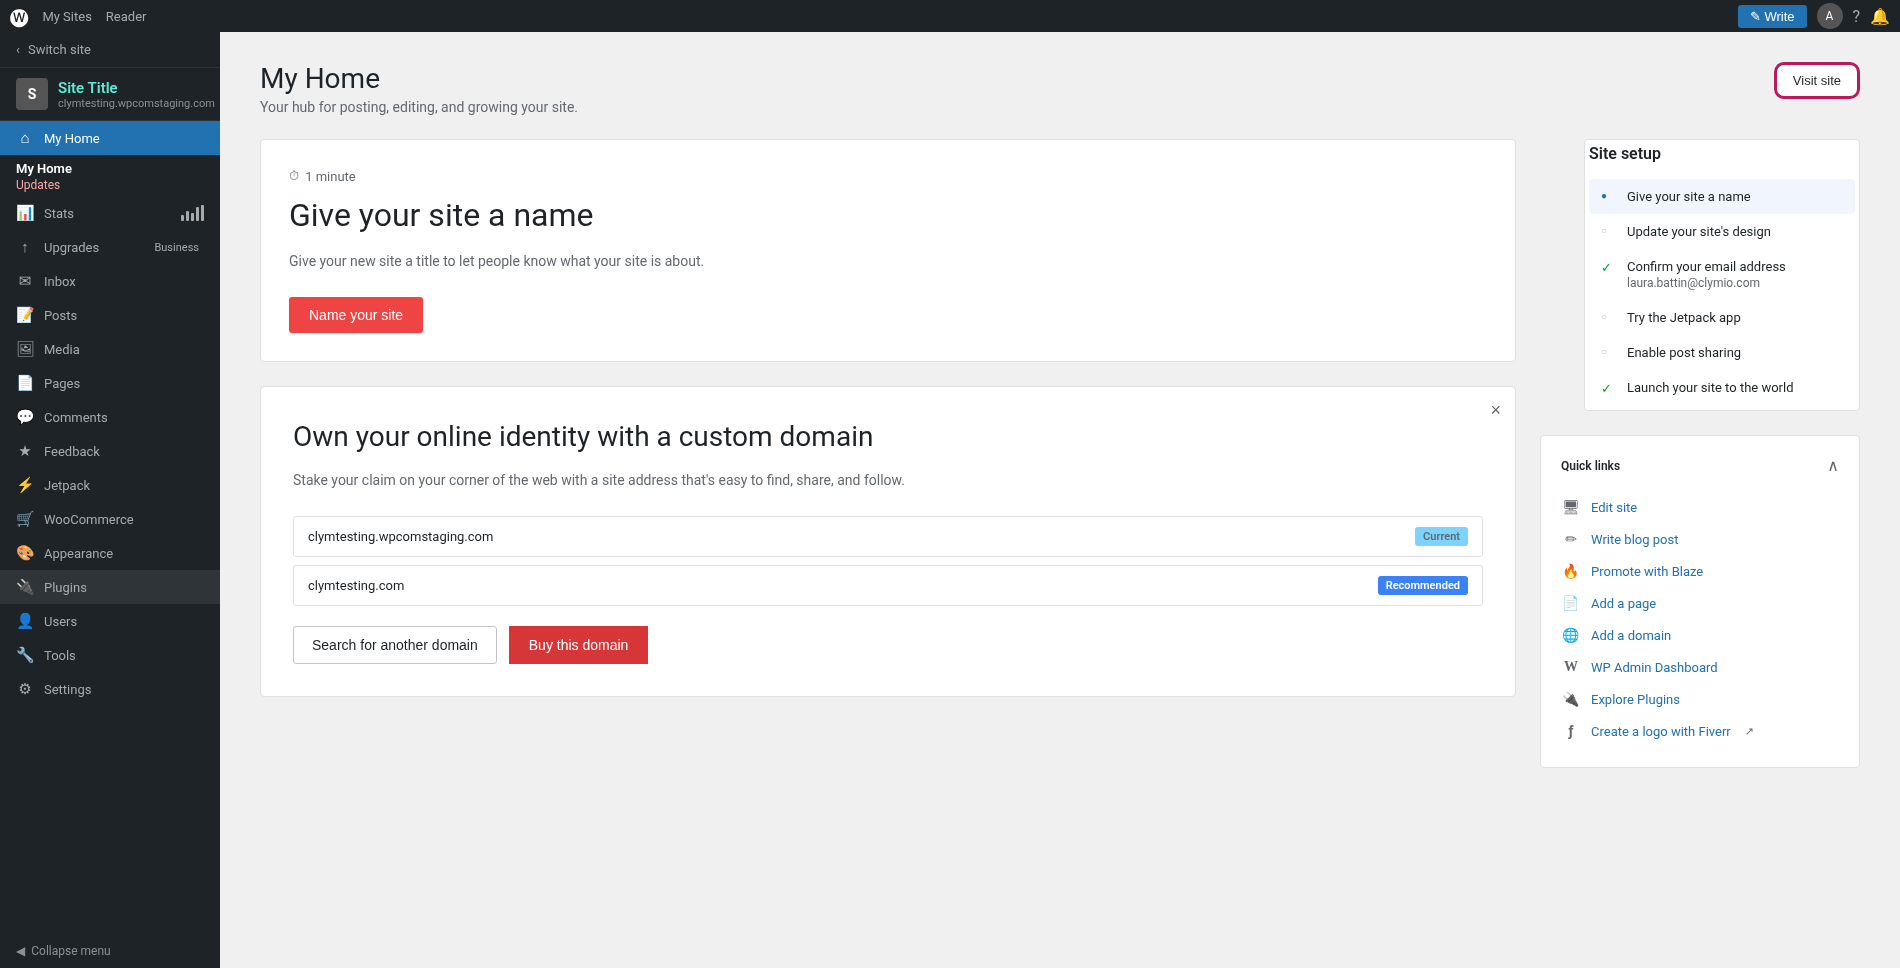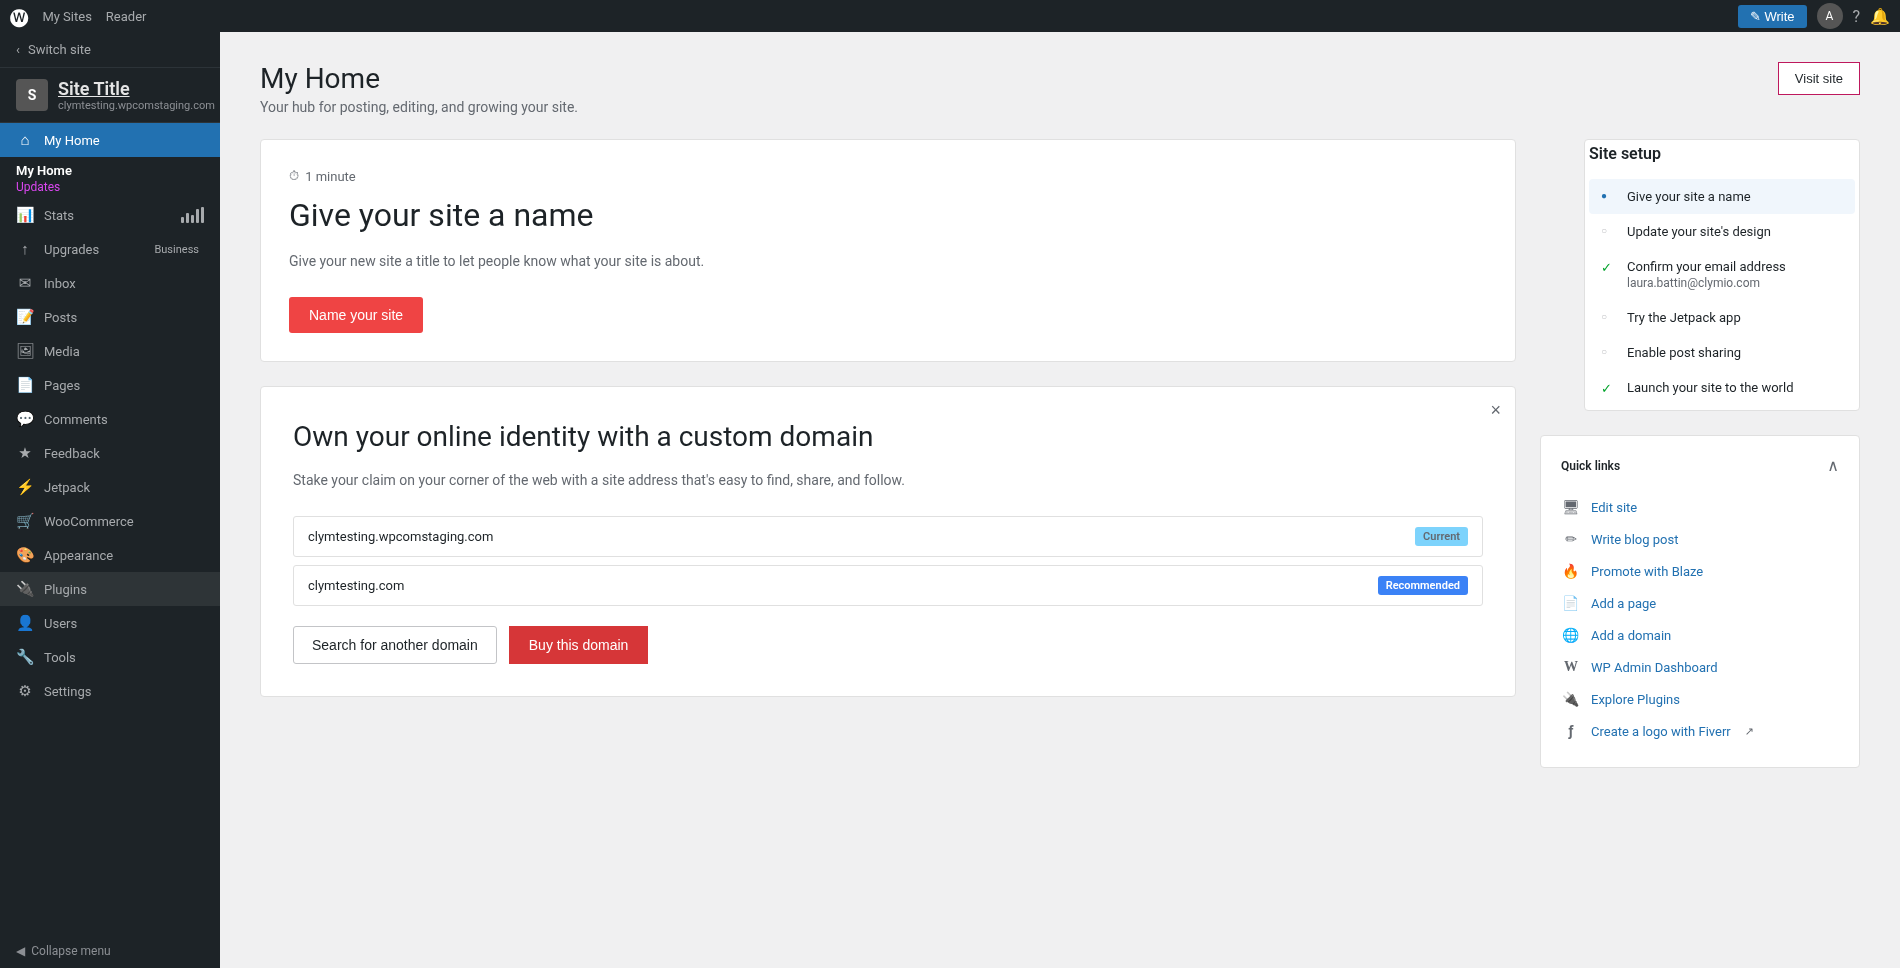--- a/index.html
+++ b/index.html
@@ -76,21 +76,21 @@
       border-bottom: 1px solid #2c3338;
     }
     .sidebar-site-avatar {
       width: 32px; height: 32px;
       background: #555;
       border-radius: 4px;
       display: flex; align-items: center; justify-content: center;
       color: #fff; font-size: 14px; font-weight: bold;
       flex-shrink: 0;
     }
-    .sidebar-site-name { color: #e5e5e5; font-size: 18px; font-weight: 600; text-decoration: underline; }
+    .sidebar-site-name { color: #5eead4; font-size: 15px; font-weight: 600; }
     .sidebar-site-url { color: #8c8f94; font-size: 11px; }
 
     .sidebar-nav { flex: 1; }
 
     .sidebar-item {
       display: flex;
       align-items: center;
       gap: 10px;
       padding: 8px 16px;
       font-size: 13px;
@@ -107,21 +107,21 @@
       color: #fff;
       padding: 1px 5px;
       border-radius: 3px;
     }
     .sidebar-item-badge.business { background: transparent; color: #a7aaad; font-size: 11px; }
 
     .sidebar-myhome-section {
       padding: 6px 16px 2px;
     }
     .sidebar-myhome-label { color: #fff; font-size: 13px; font-weight: 600; }
-    .sidebar-myhome-sub { color: #d946ef; font-size: 12px; cursor: pointer; padding: 2px 0; }
+    .sidebar-myhome-sub { color: #fca5a5; font-size: 12px; cursor: pointer; padding: 2px 0; }
 
     .sidebar-collapse {
       padding: 10px 16px;
       font-size: 12px;
       color: #8c8f94;
       cursor: pointer;
       display: flex;
       align-items: center;
       gap: 6px;
       margin-top: auto;
@@ -137,26 +137,26 @@
 
     .page-header {
       display: flex;
       align-items: flex-start;
       justify-content: space-between;
       margin-bottom: 24px;
     }
     .page-title { font-size: 28px; font-weight: 400; color: #1d2327; }
     .page-subtitle { font-size: 14px; color: #646970; margin-top: 4px; }
     .visit-site-btn {
-      border: 1px solid #be185d;
+      border: 3px solid #be185d;
       background: #fff;
       padding: 8px 16px;
       font-size: 13px;
       cursor: pointer;
-      border-radius: 0;
+      border-radius: 10px;
       color: #1d2327;
       white-space: nowrap;
     }
 
     .content-grid {
       display: grid;
       grid-template-columns: 1fr 320px;
       gap: 24px;
     }
 

